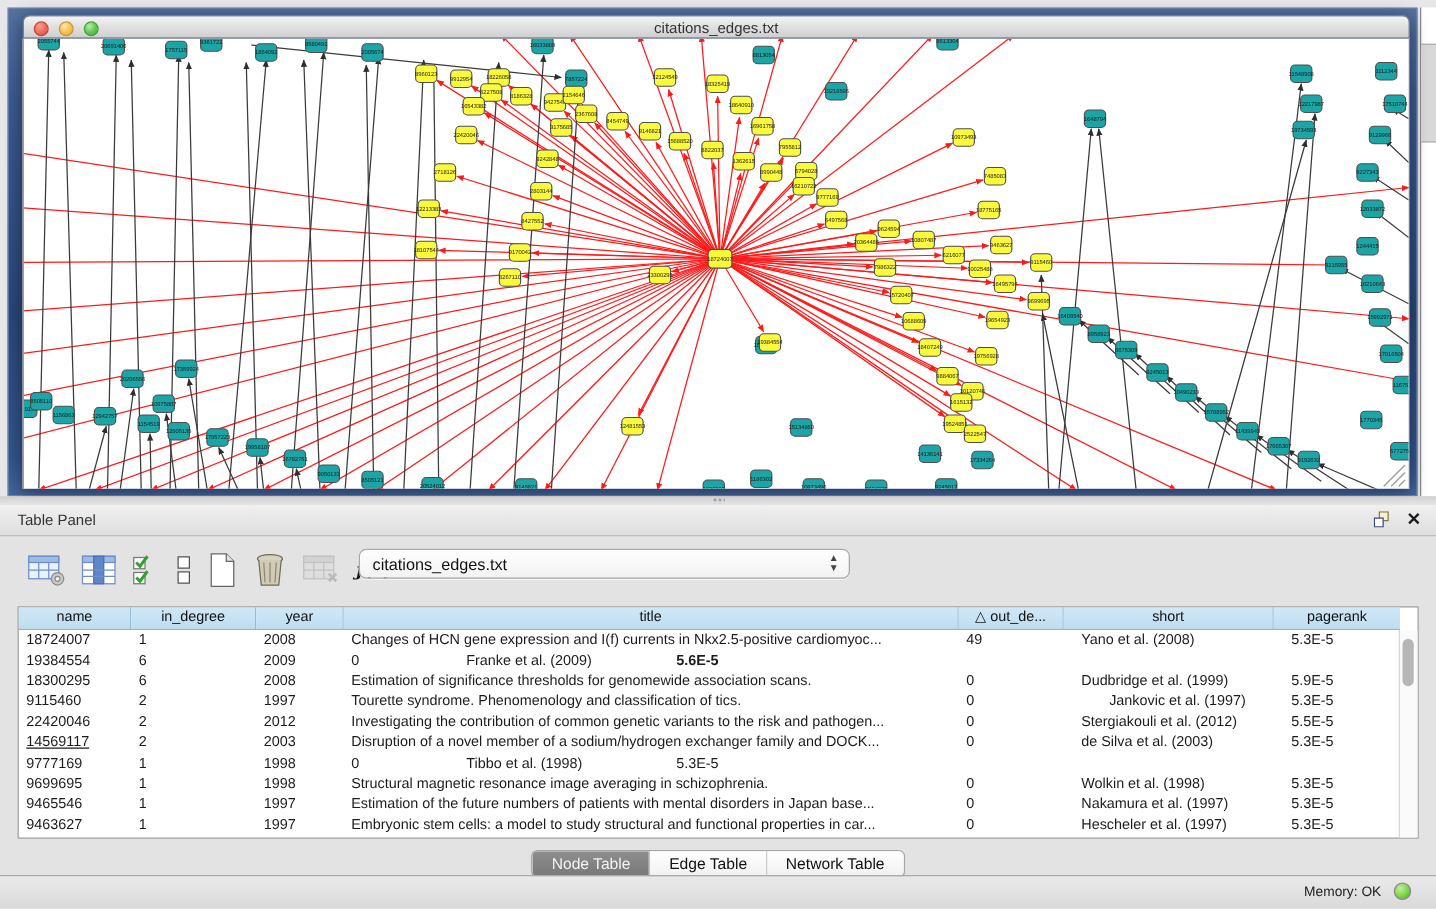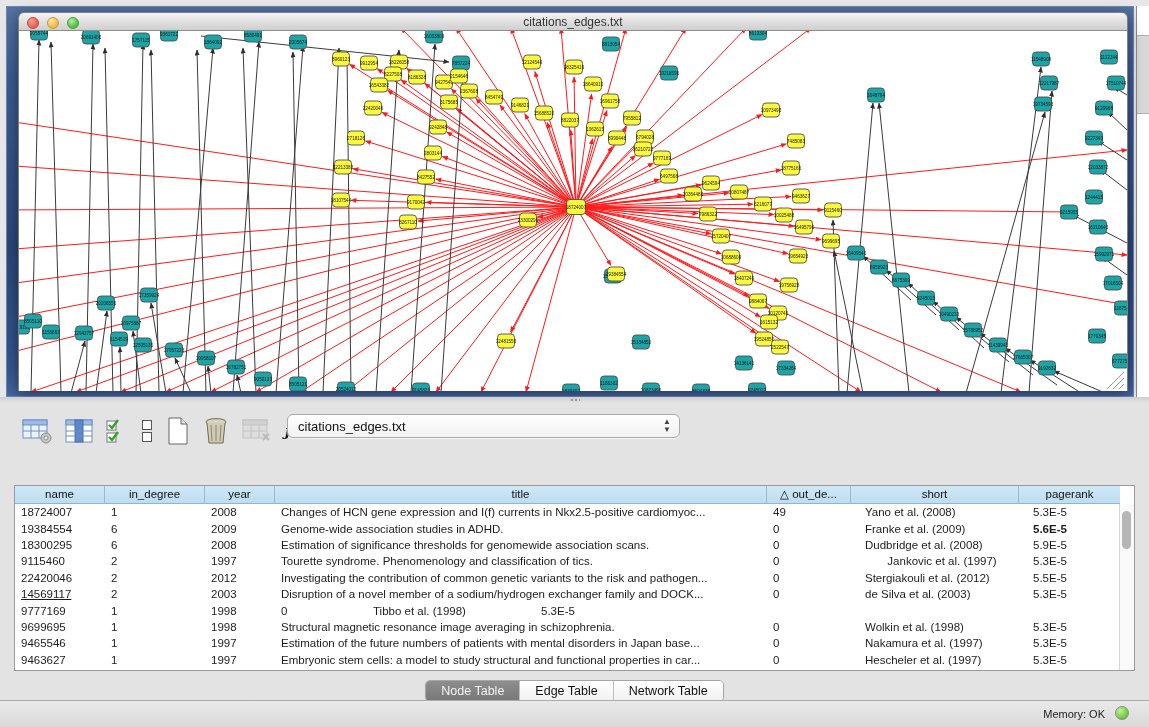--- a/index.html
+++ b/index.html
@@ -750,20 +750,32 @@
         </g>
       </svg>
     </div>
   </div>
 
   <div class="splitter">
       <div class="grip"></div>
     </div>
 
   <div class="lower">
+    <div class="panel-header">
+      <div class="panel-title">Table Panel</div>
+      <div class="panel-header-icons">
+        <div class="float-icon">
+          <svg class="mini" width="14" height="13" viewBox="0 0 14 13">
+            <rect x="4.5" y="0.5" width="7" height="7" fill="#F5F0D8" stroke="#8A7A3A"></rect>
+            <rect x="0.5" y="5.5" width="7" height="7" fill="#FFFFFF" stroke="#3A4A7A"></rect>
+          </svg>
+        </div>
+        <div class="close-icon">✕</div>
+      </div>
+    </div>
 
     <div class="toolbar">
       <div class="tool-icons">
         <div class="tool">
           <svg class="mini" width="30" height="26" viewBox="0 0 30 26">
             <rect x="1" y="2" width="24" height="18" fill="#EAF2FB" stroke="#6C8FC8"></rect>
             <rect x="1" y="2" width="24" height="5" fill="#9DBBE4" stroke="#6C8FC8"></rect>
             <line x1="9" y1="7" x2="9" y2="20" stroke="#6C8FC8"></line>
               <line x1="17" y1="7" x2="17" y2="20" stroke="#6C8FC8"></line>
             <line x1="1" y1="13" x2="25" y2="13" stroke="#6C8FC8"></line>
@@ -844,32 +856,31 @@
             <div class="td" style="width: 70px;">2008</div>
             <div class="td" style="width: 492px;">Changes of HCN gene expression and I(f) currents in Nkx2.5-positive cardiomyoc...</div>
             <div class="td" style="width: 84px;">49</div>
             <div class="td" style="width: 168px; padding-left: 14px;">Yano et al. (2008)</div>
             <div class="td" style="width: 101px; padding-left: 14px;">5.3E-5</div>
           </div>
           <div class="tr">
             <div class="td" style="width: 90px;">19384554</div>
             <div class="td" style="width: 100px;">6</div>
             <div class="td" style="width: 70px;">2009</div>
-            <div class="td" style="width: 492px;">Genome-wide association studies in ADHD.</div>
             <div class="td" style="width: 84px;">0</div>
             <div class="td" style="width: 168px; padding-left: 14px;">Franke et al. (2009)</div>
             <div class="td" style="width: 101px; padding-left: 14px; font-weight: bold;">5.6E-5</div>
           </div>
           <div class="tr">
             <div class="td" style="width: 90px;">18300295</div>
             <div class="td" style="width: 100px;">6</div>
             <div class="td" style="width: 70px;">2008</div>
             <div class="td" style="width: 492px;">Estimation of significance thresholds for genomewide association scans.</div>
             <div class="td" style="width: 84px;">0</div>
-            <div class="td" style="width: 168px; padding-left: 14px;">Dudbridge et al. (2008)</div>
+            <div class="td" style="width: 168px; padding-left: 14px;">Dudbridge et al. (1999)</div>
             <div class="td" style="width: 101px; padding-left: 14px;">5.9E-5</div>
           </div>
           <div class="tr">
             <div class="td" style="width: 90px;">9115460</div>
             <div class="td" style="width: 100px;">2</div>
             <div class="td" style="width: 70px;">1997</div>
             <div class="td" style="width: 492px;">Tourette syndrome. Phenomenology and classification of tics.</div>
             <div class="td" style="width: 84px;">0</div>
             <div class="td" style="width: 168px; padding-left: 14px; text-align: center;">Jankovic et al. (1997)</div>
             <div class="td" style="width: 101px; padding-left: 14px;">5.3E-5</div>

